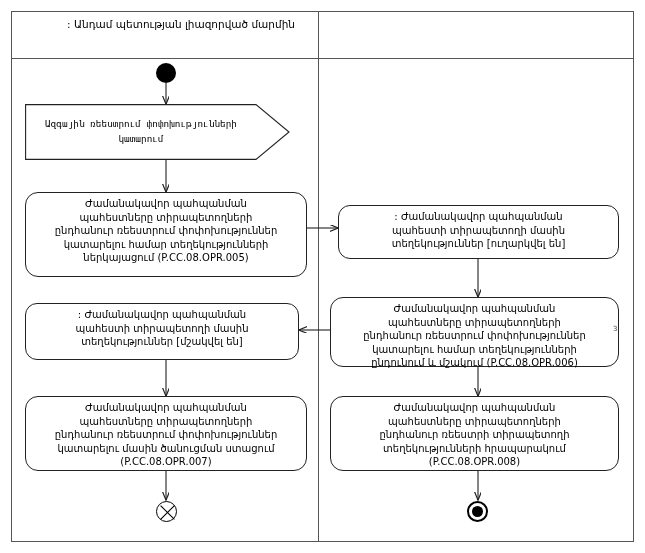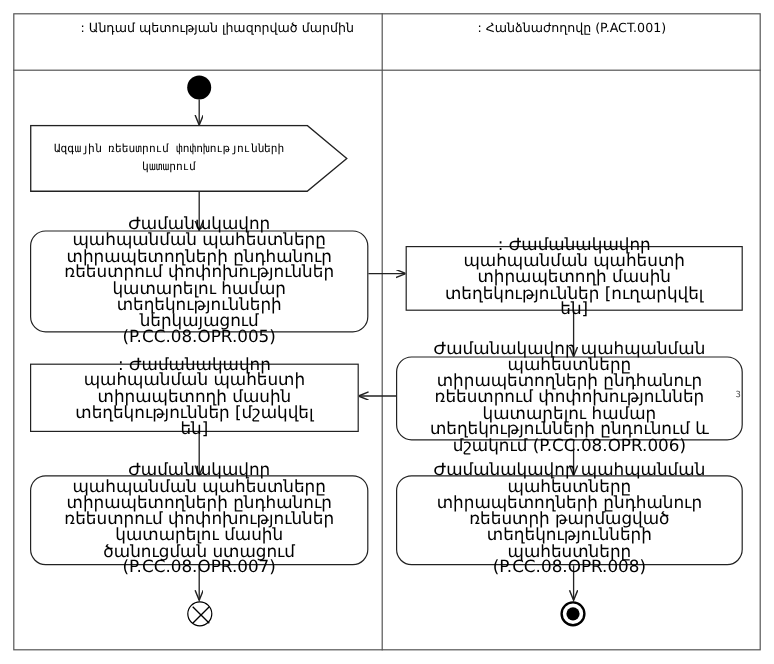--- a/index.html
+++ b/index.html
@@ -53,36 +53,35 @@
     color: #000000;
   }
   .lane-header.left  { left: 13px;  width: 336px; }
   .lane-header.right { left: 320px; width: 313px; }
 
   
   .node {
     position: absolute;
     box-sizing: border-box;
     display: flex;
-    align-items: center;
     justify-content: center;
     text-align: center;
-    font-size: 14px;
+    font-size: 10px;
     line-height: 13.5px;
     padding: 4px 27px;
     background: #ffffff;
     color: #000000;
   }
   .action {
     border: 1.1px solid #222222;
     border-radius: 13px;
   }
   .object-node {
     border: 1.1px solid #222222;
-    border-radius: 0;
+    border-radius: 12px;
   }
   
   .flag-shape {
     position: absolute;
     box-sizing: border-box;
   }
   .flag-shape svg { display: block; }
   .flag-label {
     position: absolute;
     left: 0;
@@ -164,23 +163,20 @@
 <div id="diagram-root">
 
   <div class="frame"></div>
   <div class="lane-divider"></div>
   <div class="header-rule"></div>
 
   <div class="lane-header left">
     <div>: Անդամ պետության լիազորված մարմին</div>
   </div>
 
-  <div class="lane-header right">
-    <div>: Հանձնաժողովը (P.ACT.001)</div>
-  </div>
 
   <svg class="edge-layer" viewBox="0 0 645 553">
     <defs>
       <marker id="arrow" markerWidth="9" markerHeight="9" refX="7.4" refY="3.1" orient="auto" markerUnits="strokeWidth">
         <path d="M0,0 L7.6,3.1 L0,6.2" fill="none" stroke="#222222" stroke-width="1.1"></path>
       </marker>
     </defs>
 
     <line x1="166" y1="83" x2="166" y2="104" marker-end="url(#arrow)"></line>
 
@@ -232,18 +228,18 @@
   <div class="node object-node" style="left:338px; top:205px; width:281px; height:54px;">
     <span>: Ժամանակավոր պահպանման պահեստի տիրապետողի մասին տեղեկություններ [ուղարկվել են]</span>
   </div>
 
   <div class="node action" style="left:330px; top:297px; width:289px; height:70px;">
     <span>Ժամանակավոր պահպանման պահեստները տիրապետողների ընդհանուր ռեեստրում փոփոխություններ կատարելու համար տեղեկությունների ընդունում և մշակում (P.CC.08.OPR.006)</span>
   </div>
   <div class="tick" style="left:613px; top:325px;">3</div>
 
   <div class="node action" style="left:330px; top:396px; width:289px; height:75px;">
-    <span>Ժամանակավոր պահպանման պահեստները տիրապետողների ընդհանուր ռեեստրի թարմացված տեղեկությունների պահեստները (P.CC.08.OPR.008)</span>
+    <span>Ժամանակավոր պահպանման պահեստները տիրապետողների ընդհանուր ռեեստրի տիրապետողի տեղեկությունների հրապարակում (P.CC.08.OPR.008)</span>
   </div>
 
   <div class="activity-final" style="left:467px; top:501px;"></div>
 
 </div>
 
 </body></html>

